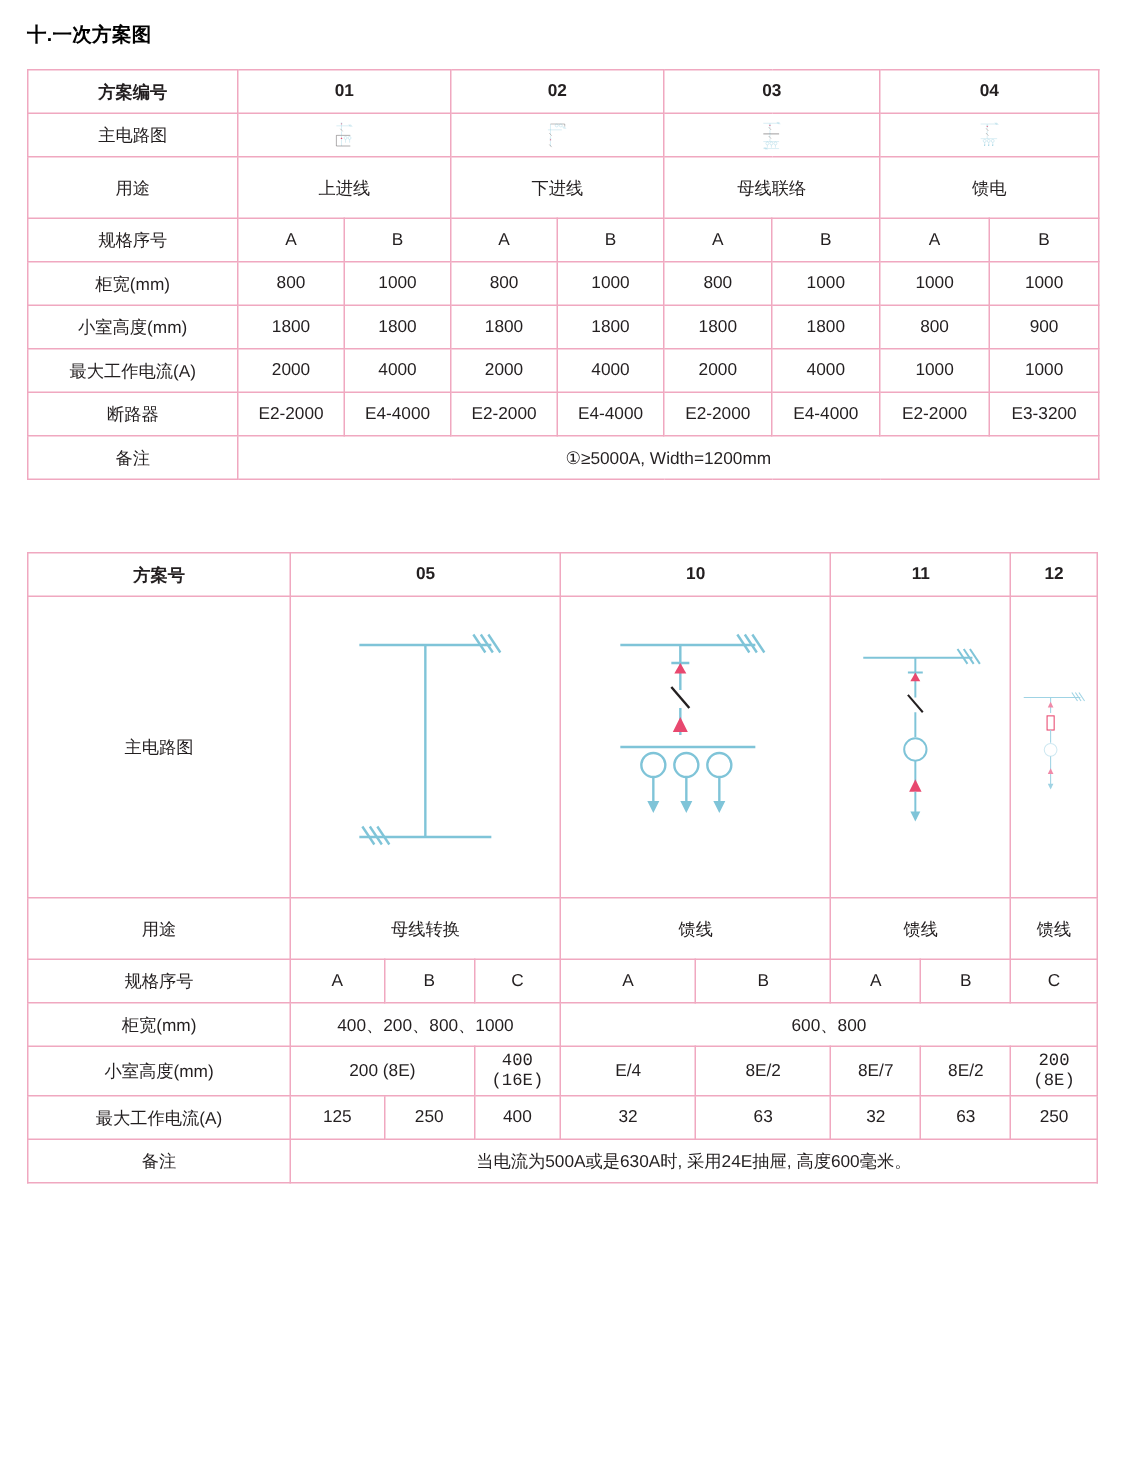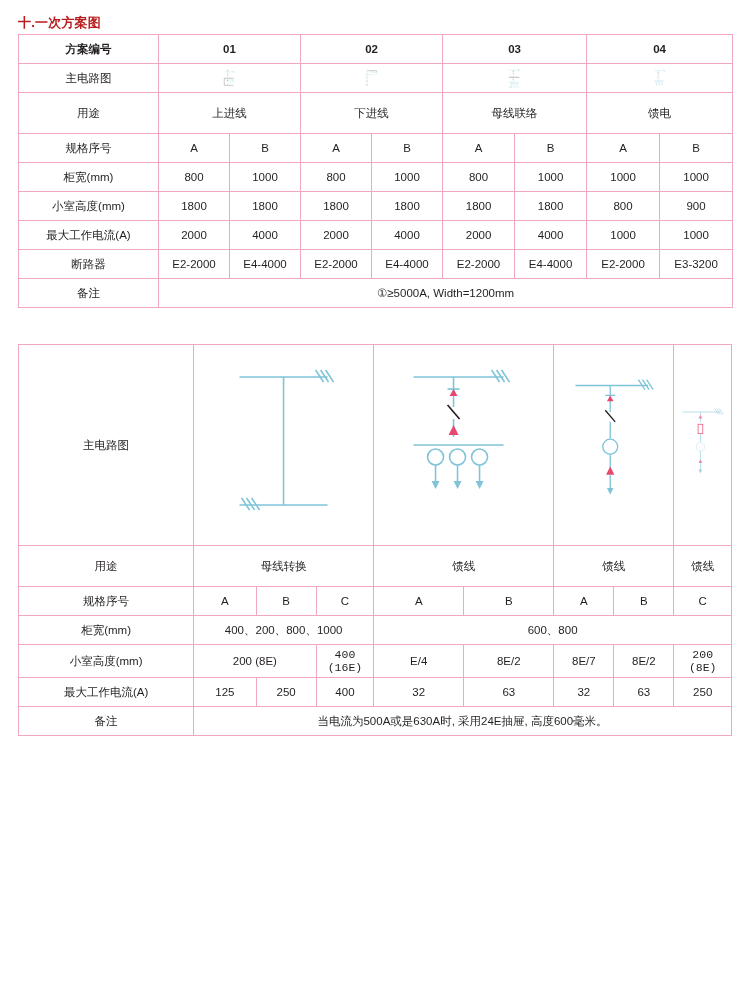--- a/index.html
+++ b/index.html
@@ -5,27 +5,27 @@
   html,body{margin:0;padding:0;}
   body{
     width:750px;
     background:#ffffff;
     font-family:"Liberation Sans", sans-serif;
     color:#231f20;
     -webkit-font-smoothing:antialiased;
   }
   .page{position:relative;width:750px;min-height:981px;box-sizing:border-box;}
   .title{
-    font-size:13px;font-weight:bold;color:#b91c1c;
+    font-size:13px;font-weight:bold;color:#000000;
     padding:14px 12px 0 18px;letter-spacing:.2px;
   }
   .title .bar{display:inline-block;}
   .tbl-wrap{padding:0 18px;}
   table.scheme{
-    width:714px;border-collapse:collapse;margin-top:2px;
+    width:714px;border-collapse:collapse;margin-top:14px;
     table-layout:fixed;
   }
   table.scheme td{
     border:1px solid #f0a8c0;
     text-align:center;
     vertical-align:middle;
     font-size:11.5px;
     color:#231f20;
     padding:3px 2px;
     height:22px;
@@ -279,20 +279,27 @@
           <col style="width:48px">
           <col style="width:46px">
       <col style="width:72px">
           <col style="width:72px">
       <col style="width:48px">
           <col style="width:48px">
           <col style="width:46px">
     </colgroup>
 
     <tbody>
+          <tr class="hdr">
+      <td class="rowlabel">方案号</td>
+      <td colspan="3">05</td>
+      <td colspan="2">10</td>
+      <td colspan="2">11</td>
+      <td>12</td>
+    </tr>
 
     <tr class="diagram-row second">
       <td class="rowlabel">主电路图</td>
 
       <td colspan="3">
         <svg class="diag" viewBox="0 0 144 200" width="144" height="200">
           <g stroke="#7fc4d8" stroke-width="1.6" fill="none">
             <line x1="28" y1="32" x2="116" y2="32"></line>
             <line x1="104" y1="25" x2="112" y2="37"></line>
             <line x1="109" y1="25" x2="117" y2="37"></line>

